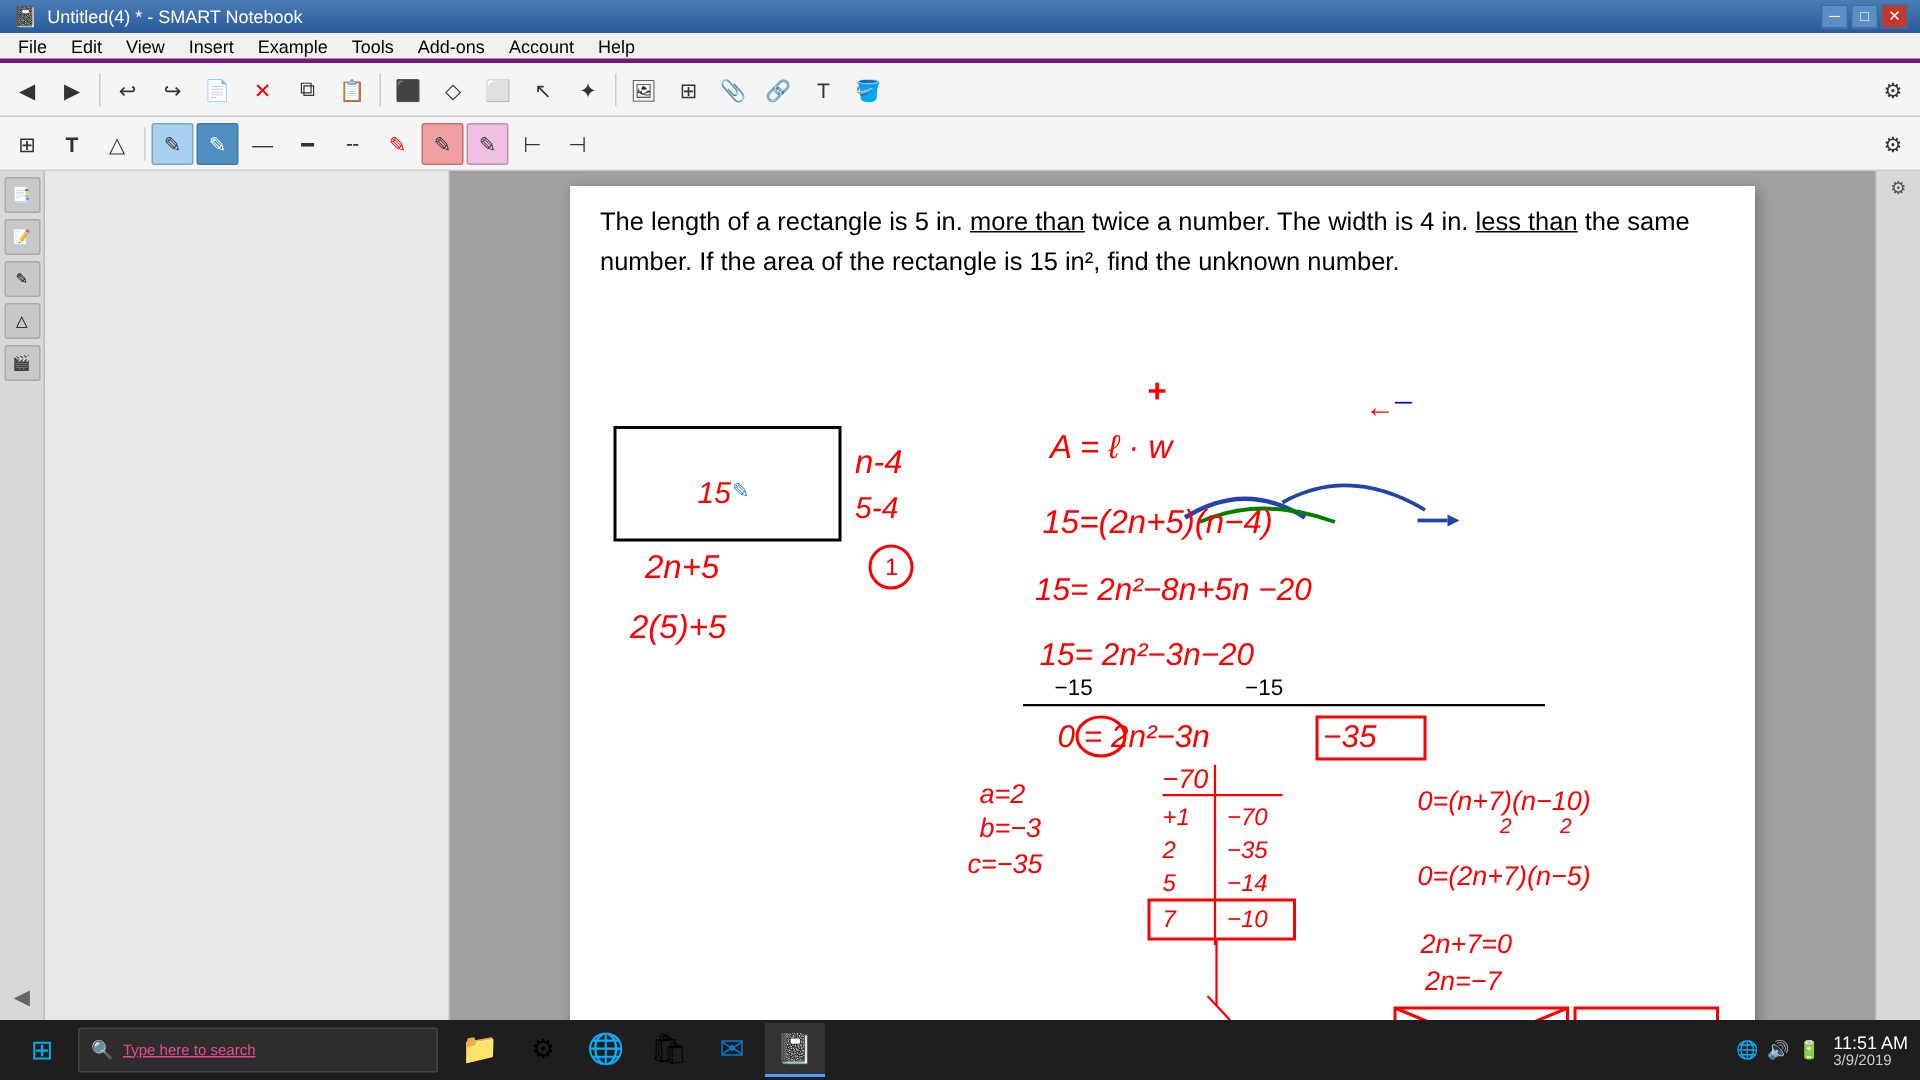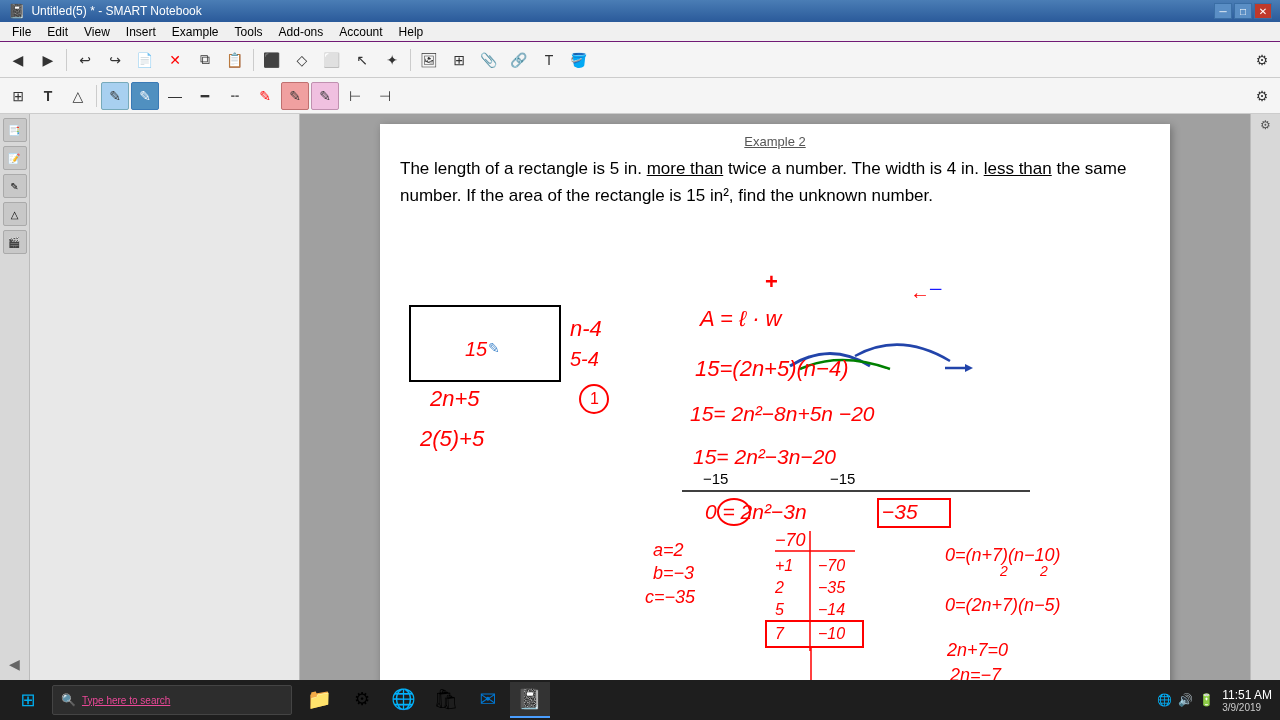--- a/index.html
+++ b/index.html
@@ -29,21 +29,21 @@
     }
 
     
     .menu-bar {
       height: 20px;
       background: #f0f0f0;
       display: flex;
       align-items: center;
       padding: 0 4px;
       font-size: 12px;
-      border-bottom: 1px solid #701a75;
+      border-bottom: 3px solid #701a75;
     }
     .menu-item {
       padding: 2px 8px;
       cursor: pointer;
       color: #000;
     }
 
     
     .toolbar {
       height: 36px;
@@ -223,21 +223,21 @@
       width: 100%;
       height: 560px;
     }
   </style>
 </head>
 <body>
 
 <div class="title-bar">
   <div class="title-bar-left">
     <span style="font-size:14px;">📓</span>
-    <span>Untitled(5) * - SMART Notebook</span>
+    <span>Untitled(4) * - SMART Notebook</span>
   </div>
   <div class="title-bar-controls">
     <div class="title-bar-btn">─</div>
     <div class="title-bar-btn">□</div>
     <div class="title-bar-btn" style="background:#c0392b;">✕</div>
   </div>
 </div>
 
 <div class="menu-bar">
   <span class="menu-item">File</span>
@@ -314,21 +314,20 @@
   </div>
 
   <div class="thumbs-panel">
     
   </div>
 
   <div class="content-area">
     <div class="notebook-page">
       <div class="page-content">
 
-        <p class="example-label">Example 2</p>
 
         <p class="problem-text">
           The length of a rectangle is 5 in. <span class="underline-word">more than</span> twice a number.  The width is 4 in. <span class="underline-word">less than</span> the same number.  If the area of the rectangle is 15 in², find the unknown number.
         </p>
 
         <div class="math-canvas">
           <svg width="760" height="560" viewBox="0 0 760 560" xmlns="http://www.w3.org/2000/svg">
 
             <rect x="10" y="85" width="150" height="75" fill="none" stroke="black" stroke-width="2"></rect>
             <text x="65" y="135" font-size="20" fill="red" font-style="italic">15</text>

